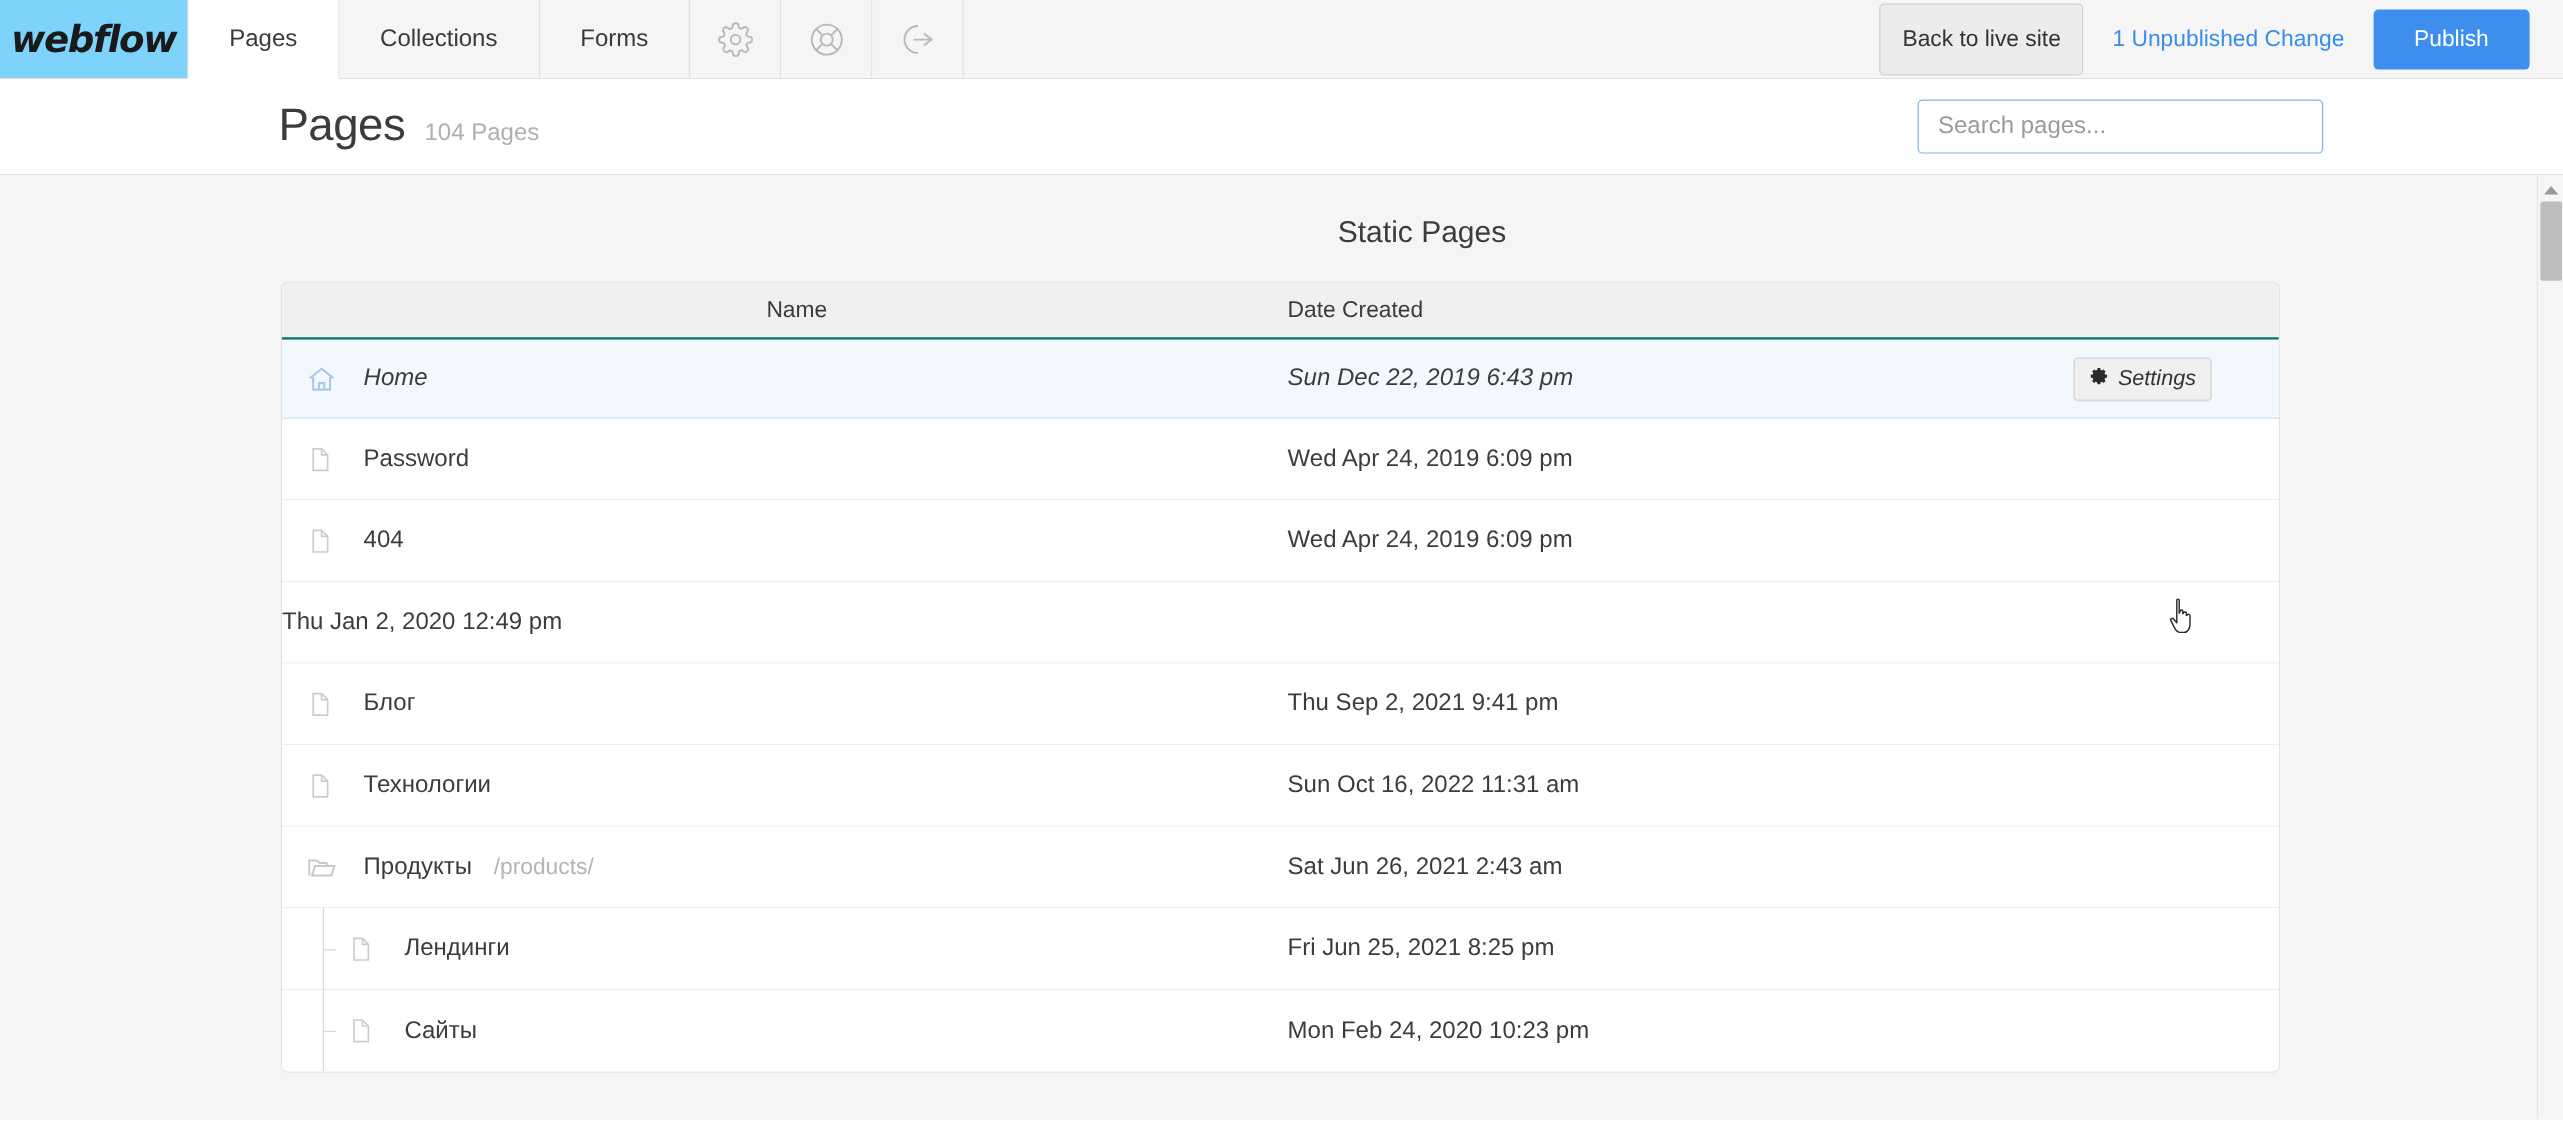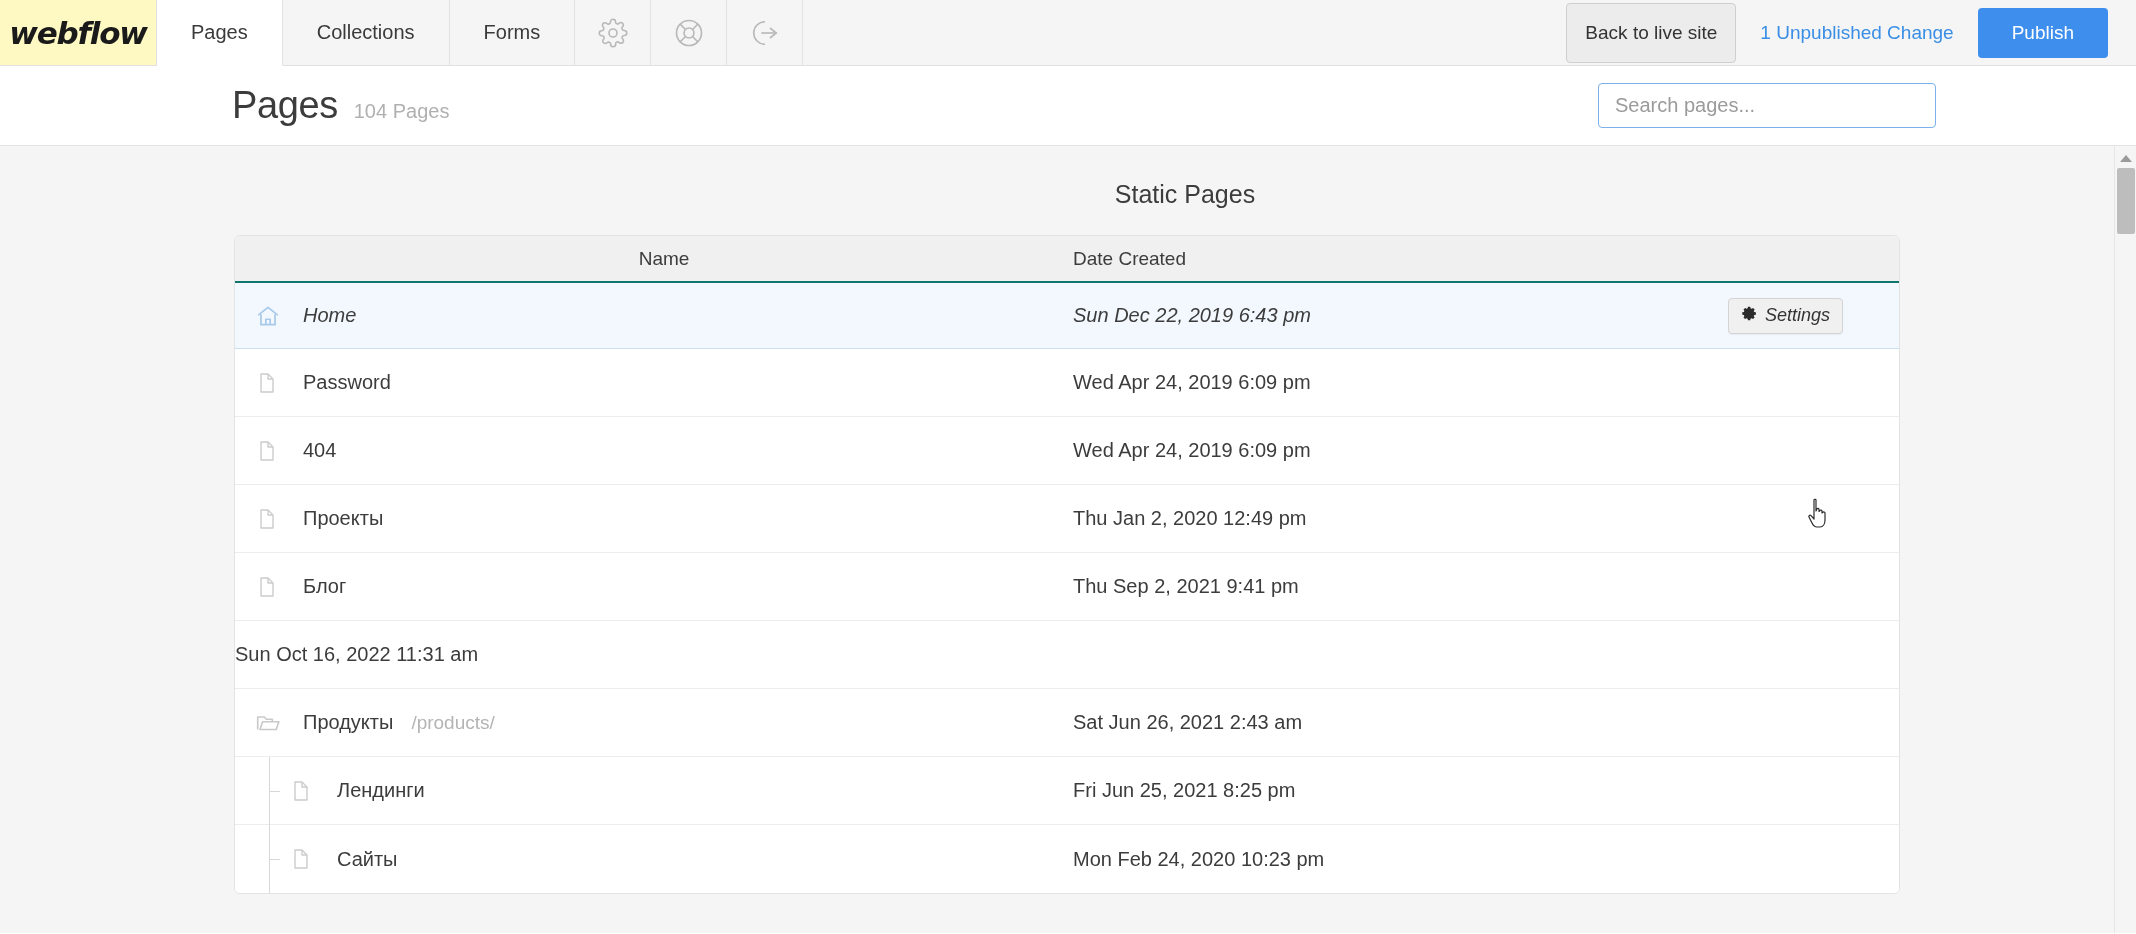--- a/index.html
+++ b/index.html
@@ -20,21 +20,21 @@
     border-bottom: 1px solid #e0e0e0;
     display: flex;
     align-items: stretch;
   }
   .logo-cell {
     width: 157px;
     display: flex;
     align-items: center;
     justify-content: center;
     border-right: 1px solid #e2e2e2;
-    background: #fef9c3;
+    background: #7dd3fc;
   }
   .logo-text {
     font-family: "DejaVu Sans", sans-serif;
     font-size: 31px;
     font-weight: 700;
     font-style: italic;
     letter-spacing: -1.2px;
     color: #1a1a1a;
   }
   .nav-tabs { display: flex; align-items: stretch; }
@@ -452,44 +452,44 @@
                 <svg width="24" height="24" viewBox="0 0 24 24" fill="none" stroke="#cccccc" stroke-width="1.4" stroke-linejoin="round">
                   <path d="M6 3h7l5 5v13H6z"></path>
                   <path d="M13 3v5h5"></path>
                 </svg>
               </span>
               <span class="row-label">404</span>
             </div>
             <div class="row-date">Wed Apr 24, 2019 6:09 pm</div>
           </div>
           <div class="row">
+            <div class="row-date">Thu Jan 2, 2020 12:49 pm</div>
+          </div>
+          <div class="row">
             <div class="row-name">
               <span class="row-icon">
                 <svg width="24" height="24" viewBox="0 0 24 24" fill="none" stroke="#cccccc" stroke-width="1.4" stroke-linejoin="round">
                   <path d="M6 3h7l5 5v13H6z"></path>
                   <path d="M13 3v5h5"></path>
                 </svg>
               </span>
-              <span class="row-label">Проекты</span>
-            </div>
-            <div class="row-date">Thu Jan 2, 2020 12:49 pm</div>
+              <span class="row-label">Блог</span>
+            </div>
+            <div class="row-date">Thu Sep 2, 2021 9:41 pm</div>
           </div>
           <div class="row">
             <div class="row-name">
               <span class="row-icon">
                 <svg width="24" height="24" viewBox="0 0 24 24" fill="none" stroke="#cccccc" stroke-width="1.4" stroke-linejoin="round">
                   <path d="M6 3h7l5 5v13H6z"></path>
                   <path d="M13 3v5h5"></path>
                 </svg>
               </span>
-              <span class="row-label">Блог</span>
-            </div>
-            <div class="row-date">Thu Sep 2, 2021 9:41 pm</div>
-          </div>
-          <div class="row">
+              <span class="row-label">Технологии</span>
+            </div>
             <div class="row-date">Sun Oct 16, 2022 11:31 am</div>
           </div>
           <div class="row">
             <div class="row-name">
               <span class="row-icon">
                 <svg width="26" height="26" viewBox="0 0 24 24" fill="none" stroke="#c9c9c9" stroke-width="1.5" stroke-linejoin="round">
                   <path d="M2.5 18V6.5h6l2 2h5.5v2"></path>
                   <path d="M4.6 18 7 10.8h15L19.6 18z"></path>
                 </svg>
               </span>

